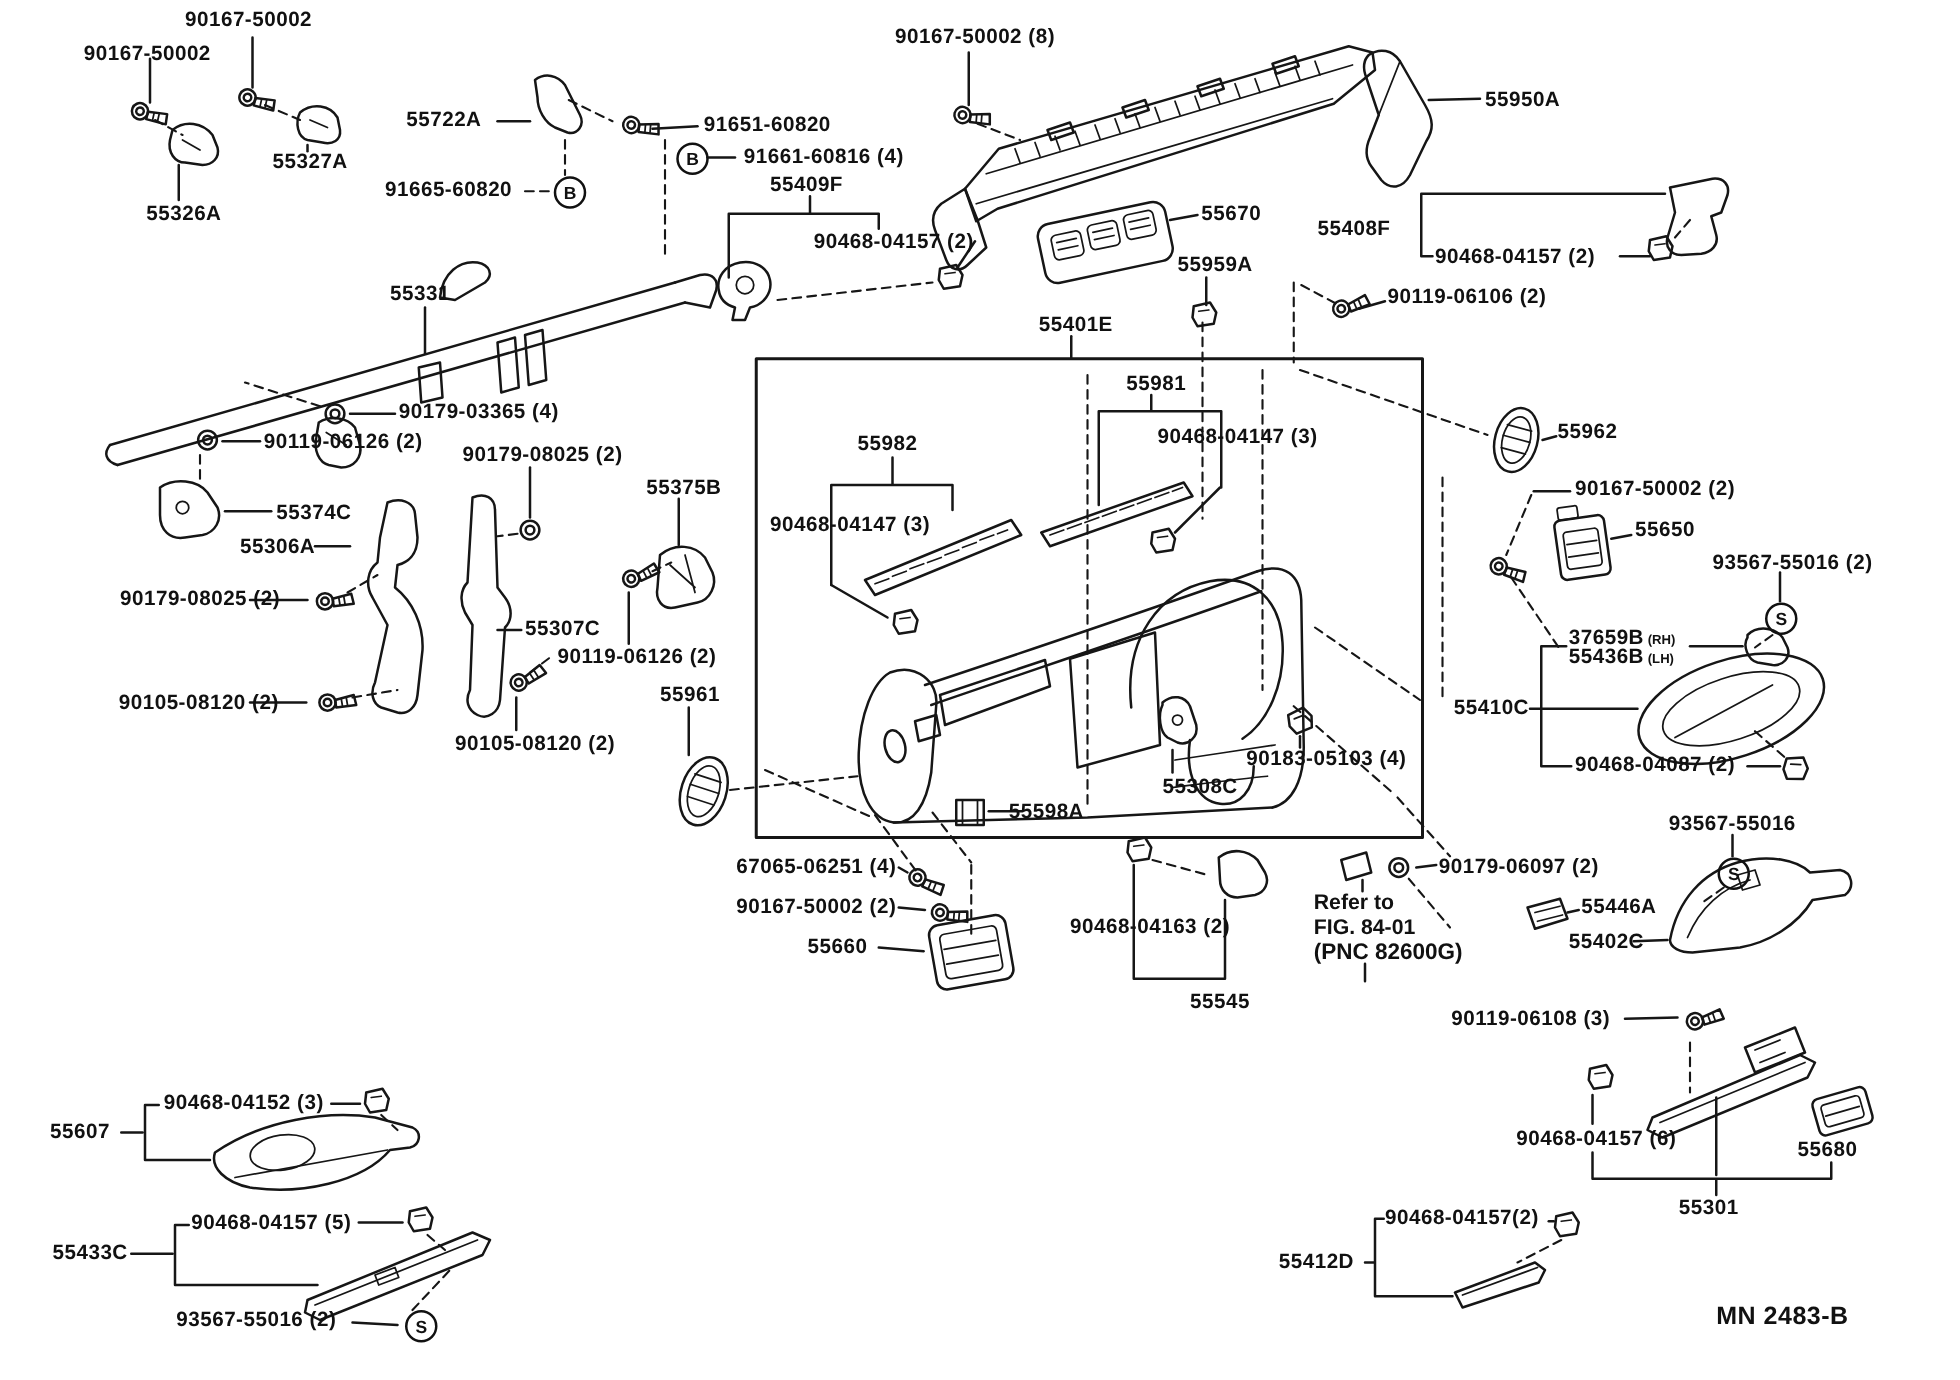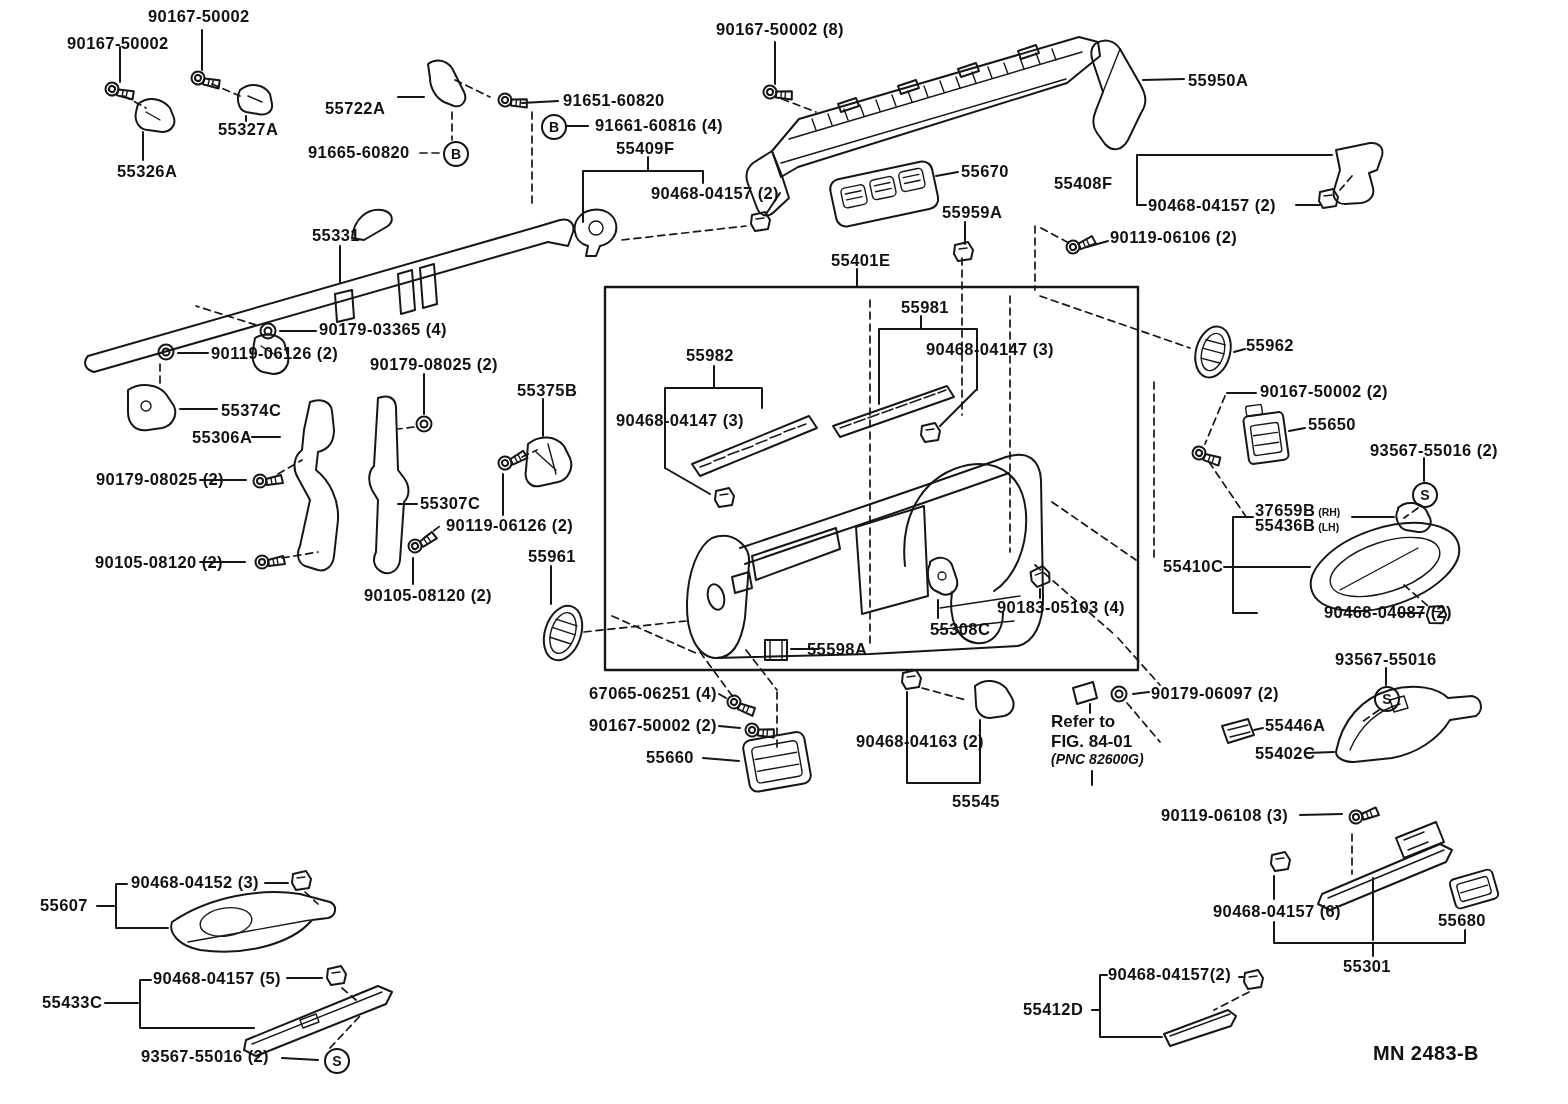--- a/index.html
+++ b/index.html
@@ -4,21 +4,21 @@
 <style>
   html,body{margin:0;padding:0;background:#fff;}
   #stage{position:relative;width:1568px;height:1104px;background:#fff;overflow:hidden;
          font-family:"Liberation Sans",sans-serif;color:#111;}
   .cl{position:absolute;white-space:nowrap;font-size:16.5px;font-weight:700;letter-spacing:.4px;line-height:1.05;}
   .sfx{font-size:10.5px;font-weight:700;margin-left:3px;letter-spacing:0;}
   .mark{position:absolute;width:22px;height:22px;border:2.2px solid #111;border-radius:50%;
         text-align:center;line-height:22px;font-size:14px;font-weight:700;}
   .note{position:absolute;font-weight:700;line-height:1.15;}
   .note .n1,.note .n2{font-size:17px;display:block;}
-  .note .n3{font-size:14px;display:block;letter-spacing:0;font-style:italic;}
+  .note .n3{font-size:18px;display:block;letter-spacing:0;}
   .mn{position:absolute;font-size:20px;font-weight:700;letter-spacing:.4px;}
   svg{position:absolute;left:0;top:0;}
   .art path,.art line,.art rect,.art ellipse,.art circle,.art polyline{
     stroke:#161616;fill:none;stroke-width:2;stroke-linejoin:round;stroke-linecap:round;}
   .art .dash{stroke-dasharray:7 5;stroke-width:1.7;}
   .art .thin{stroke-width:1.4;}
   .art .box{stroke-width:2.4;}
 </style>
 </head>
 <body>
@@ -355,21 +355,21 @@
 </svg>
 
 <div class="mark" style="left:541px;top:114px">B</div>
 <div class="mark" style="left:443px;top:141px">B</div>
 <div class="mark" style="left:1412px;top:482px">S</div>
 <div class="mark" style="left:1374px;top:686px">S</div>
 <div class="mark" style="left:324px;top:1048px">S</div>
 
 <div class="cl" style="left:148px;top:8px">90167-50002</div>
 <div class="cl" style="left:67px;top:35px">90167-50002</div>
-<div class="cl" style="left:325px;top:100px">55722A</div>
+<div class="cl" style="left:325px;top:88px">55722A</div>
 <div class="cl" style="left:218px;top:121px">55327A</div>
 <div class="cl" style="left:117px;top:163px">55326A</div>
 <div class="cl" style="left:308px;top:144px">91665-60820</div>
 <div class="cl" style="left:563px;top:92px">91651-60820</div>
 <div class="cl" style="left:595px;top:117px">91661-60816 (4)</div>
 <div class="cl" style="left:616px;top:140px">55409F</div>
 <div class="cl" style="left:651px;top:185px">90468-04157 (2)</div>
 <div class="cl" style="left:716px;top:21px">90167-50002 (8)</div>
 <div class="cl" style="left:1188px;top:72px">55950A</div>
 <div class="cl" style="left:961px;top:163px">55670</div>
@@ -398,21 +398,21 @@
 <div class="cl" style="left:807px;top:641px">55598A</div>
 <div class="cl" style="left:930px;top:621px">55308C</div>
 <div class="cl" style="left:997px;top:599px">90183-05103 (4)</div>
 <div class="cl" style="left:1246px;top:337px">55962</div>
 <div class="cl" style="left:1260px;top:383px">90167-50002 (2)</div>
 <div class="cl" style="left:1308px;top:416px">55650</div>
 <div class="cl" style="left:1370px;top:442px">93567-55016 (2)</div>
 <div class="cl" style="left:1255px;top:502px"><span>37659B</span><span class="sfx">(RH)</span></div>
 <div class="cl" style="left:1255px;top:517px"><span>55436B</span><span class="sfx">(LH)</span></div>
 <div class="cl" style="left:1163px;top:558px">55410C</div>
-<div class="cl" style="left:1324px;top:604px">90468-04087 (2)</div>
+<div class="cl" style="left:1260px;top:604px">90468-04087 (2)</div>
 <div class="cl" style="left:589px;top:685px">67065-06251 (4)</div>
 <div class="cl" style="left:589px;top:717px">90167-50002 (2)</div>
 <div class="cl" style="left:646px;top:749px">55660</div>
 <div class="cl" style="left:856px;top:733px">90468-04163 (2)</div>
 <div class="cl" style="left:952px;top:793px">55545</div>
 <div class="cl" style="left:1151px;top:685px">90179-06097 (2)</div>
 <div class="cl" style="left:1335px;top:651px">93567-55016</div>
 <div class="cl" style="left:1265px;top:717px">55446A</div>
 <div class="cl" style="left:1255px;top:745px">55402C</div>
 <div class="cl" style="left:1161px;top:807px">90119-06108 (3)</div>

